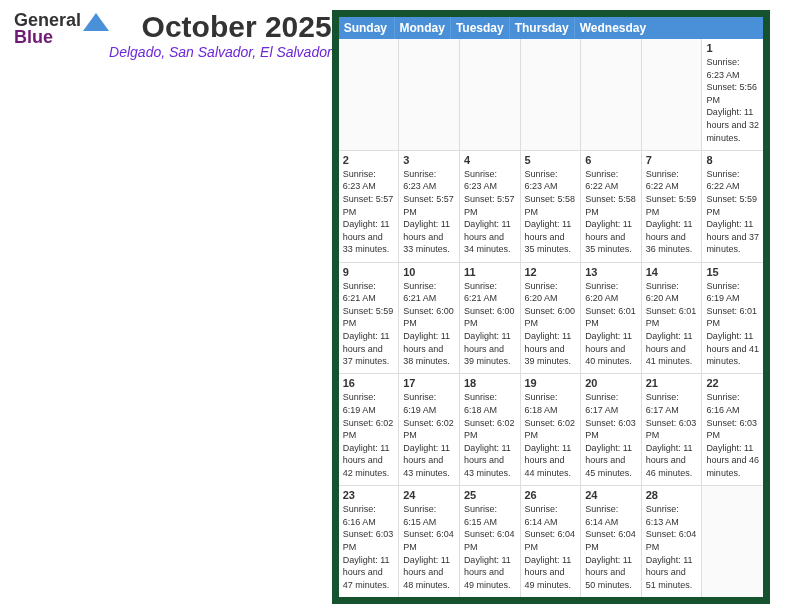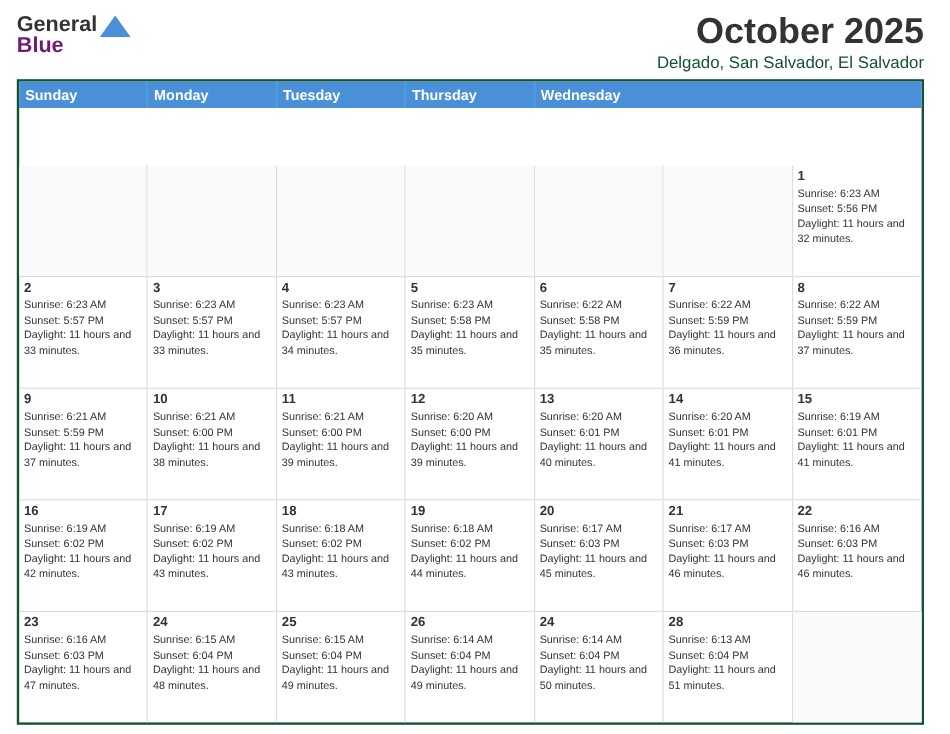--- a/index.html
+++ b/index.html
@@ -8,21 +8,21 @@
       background: #fff;
       width: 792px;
       height: 612px;
       overflow: hidden;
     }
     .container {
       width: 784px;
       height: 612px;
       padding: 10px 14px 8px 14px;
       display: flex;
-      flex-direction: column;
+      flex-direction: row;
     }
     .header {
       display: flex;
       justify-content: space-between;
       align-items: flex-start;
       margin-bottom: 6px;
     }
     .logo {
       display: flex;
       flex-direction: column;
@@ -35,28 +35,28 @@
     .title-block {
       text-align: right;
     }
     .calendar-title {
       font-size: 30px;
       font-weight: bold;
       color: #333;
     }
     .calendar-subtitle {
       font-size: 14px;
-      color: #14532d;
+      color: #6d28d9;
+      font-style: italic;
     }
     .calendar {
       flex: 1;
       display: flex;
       flex-direction: column;
-      border: 2px solid #14532d;
-      gap: 48px;
+      border: 7px solid #14532d;
     }
     .cal-header-row {
       display: grid;
       grid-template-columns: repeat(7, 1fr);
       background: #4a90d9;
     }
     .cal-header-cell {
       color: #fff;
       font-size: 12px;
       font-weight: bold;

